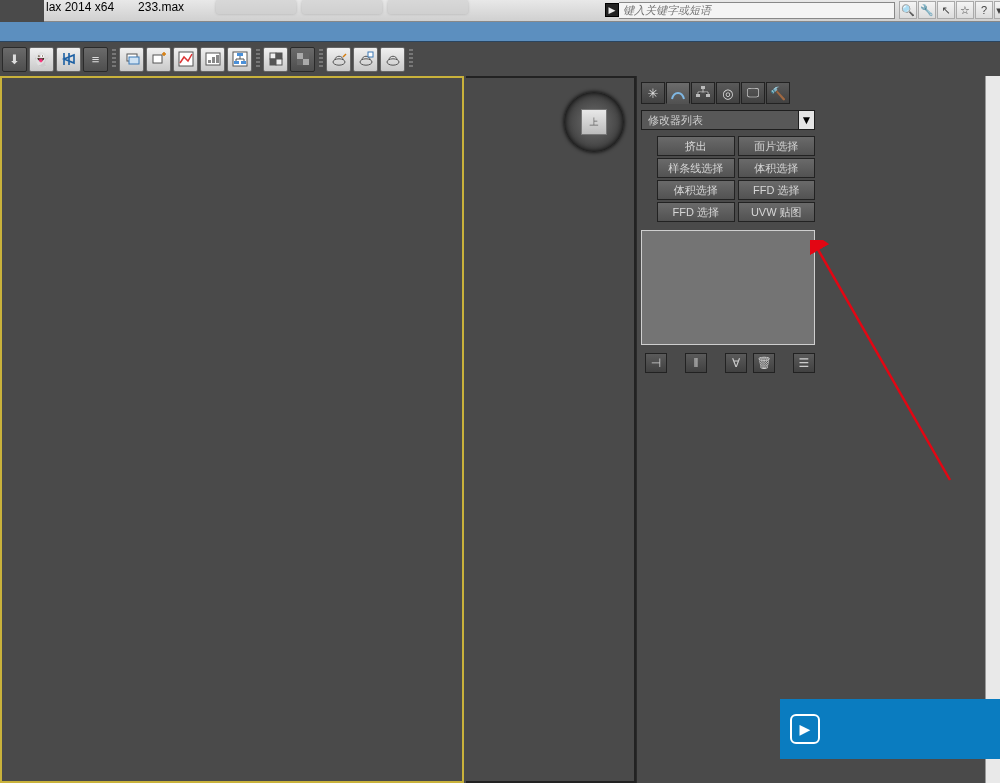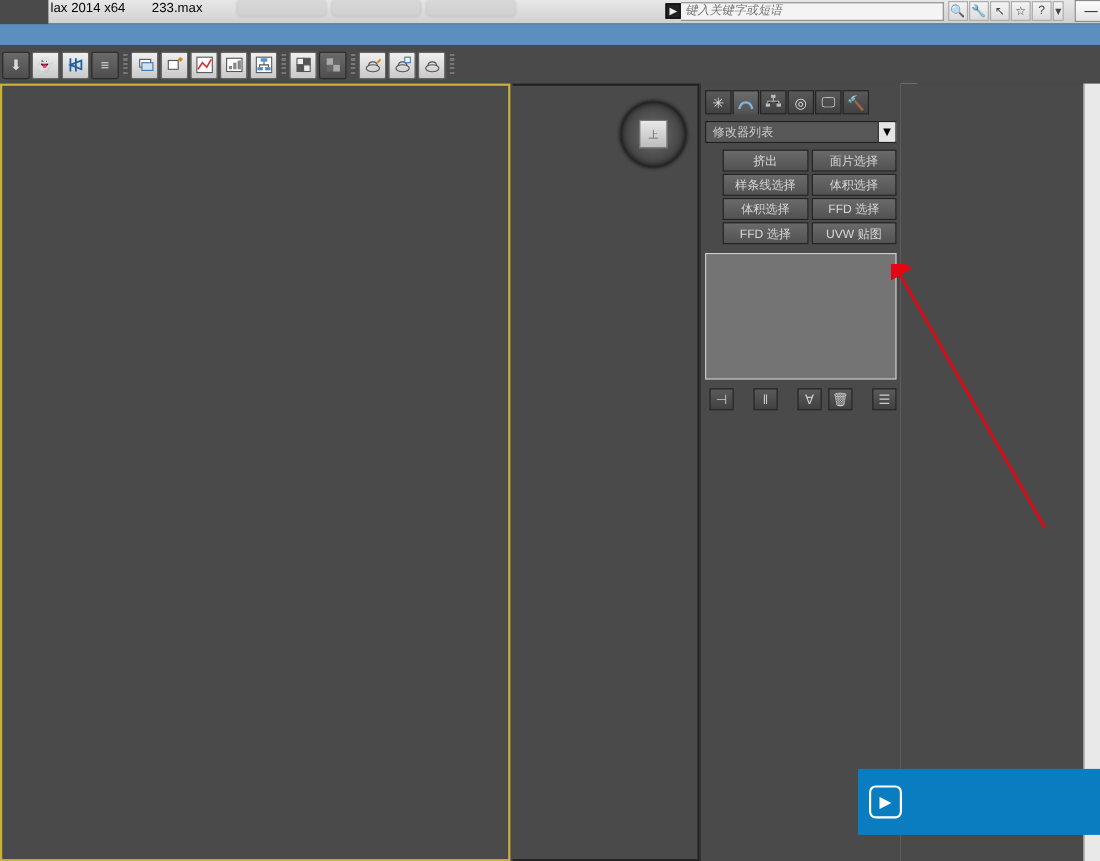--- a/index.html
+++ b/index.html
@@ -43,21 +43,21 @@
     display: flex;
     align-items: center;
     padding-left: 6px;
   }
   .info-play {
     width: 14px; height: 14px; background:#222; color:#eee;
     display:flex; align-items:center; justify-content:center;
     border:1px solid #000; font-size:9px;
   }
   .info-input {
-    height: 17px; width: 239px;
+    height: 17px; width: 276px;
     background: #f4f4f4;
     border: 1px solid #888;
     border-left: none;
     font-style: italic;
     color: #777;
     font-size: 11px;
     padding-left: 4px;
   }
   .info-icons {
     display: flex; gap: 1px; margin-left: 4px;

